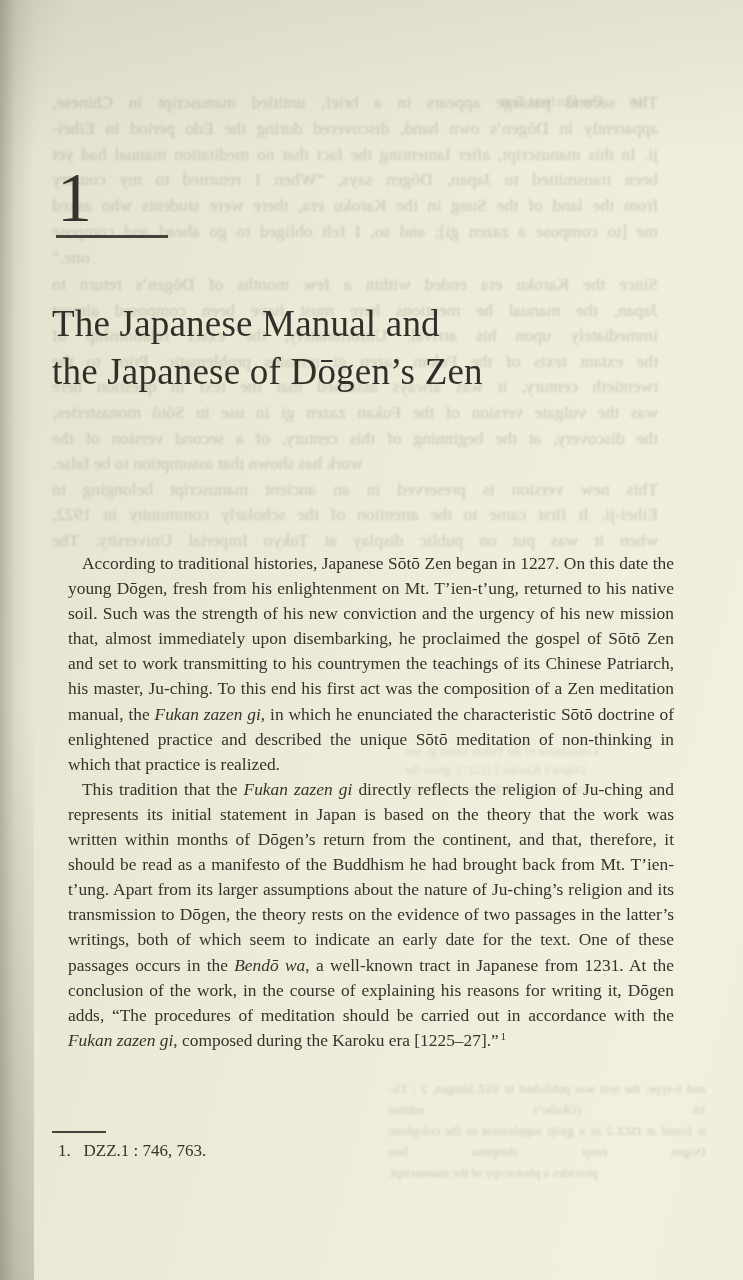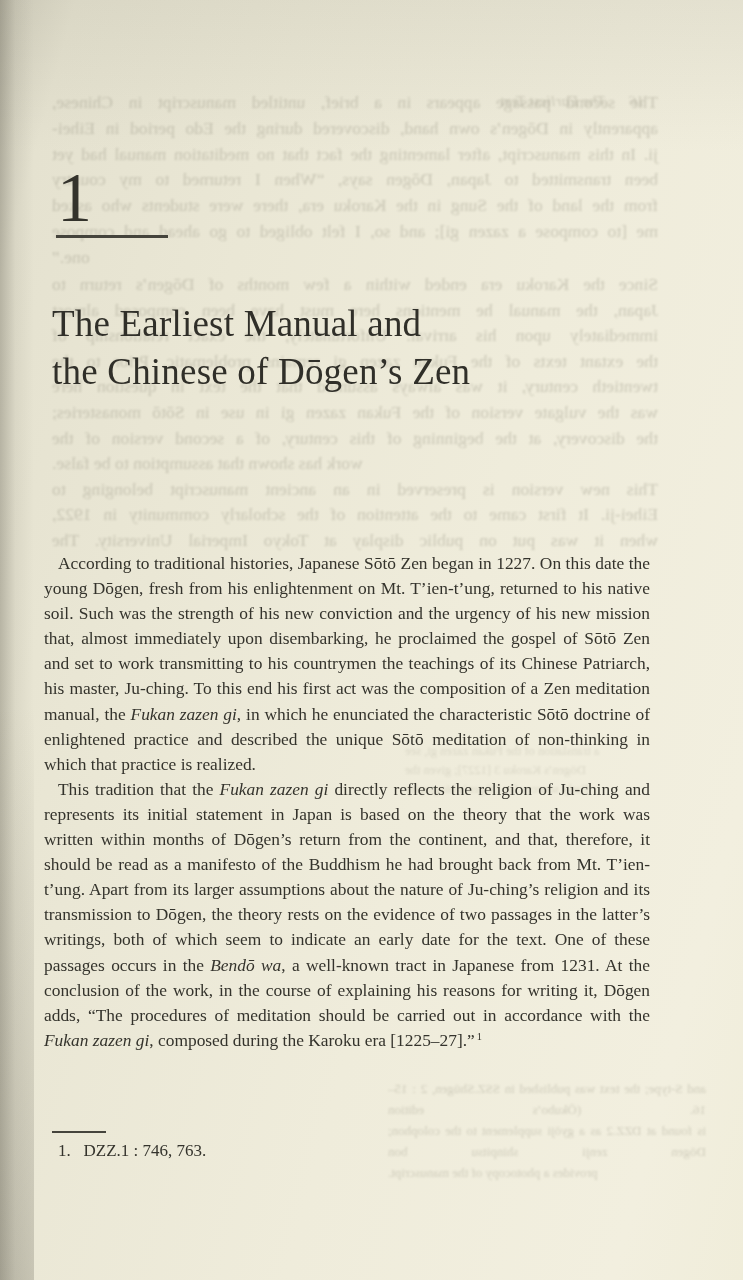--- a/index.html
+++ b/index.html
@@ -37,21 +37,21 @@
     position:absolute;left:56px;top:235px;width:112px;height:3px;
     background:var(--rule,#45443c);
   }
   .chapter-title{
     position:absolute;left:52px;top:300px;margin:0;
     font-size:37px;line-height:48px;font-weight:400;
     color:var(--ink-dark,#302f29);letter-spacing:.2px;
   }
   .chapter-title .tl{display:block;}
   .body-text{
-    position:absolute;left:44px;top:551px;width:606px;
+    position:absolute;left:68px;top:551px;width:606px;
     font-size:17.4px;line-height:25.1px;color:var(--ink,#34332c);
     text-align:justify;
   }
   .body-text p{margin:0;text-indent:14px;}
   .body-text sup{font-size:10.5px;line-height:0;vertical-align:6px;margin-left:2px;}
   .footnote-rule{
     position:absolute;left:52px;top:1131px;width:54px;height:2px;
     background:var(--rule,#45443c);
   }
   .footnote{
@@ -105,22 +105,22 @@
   <div class="bleed" id="bleed-foot">
       <div class="ln">and S-type; the text was published in SSZ.Shūgen, 2 : 15–16. (Ōkubo’s edition</div>
       <div class="ln">is found at DZZ.2 as a gyōji supplement to the colophon; Dōgen zenji shinpitsu bon</div>
       <div class="ln end">provides a photocopy of the manuscript.</div>
     </div>
 
   <div class="chapter-number">1</div>
   <div class="chapter-rule"></div>
 
   <h1 class="chapter-title">
-    <span class="tl">The Earliest Manual and</span>
-    <span class="tl">the Chinese of Dōgen’s Zen</span>
+    <span class="tl">The Japanese Manual and</span>
+    <span class="tl">the Japanese of Dōgen’s Zen</span>
   </h1>
 
   <div class="body-text">
       <p><span>According to traditional histories, Japanese Sōtō Zen began in 1227. On this date the young Dōgen, fresh from his enlightenment on Mt. T’ien-t’ung, returned to his native soil. Such was the strength of his new conviction and the urgency of his new mission that, almost immediately upon disembarking, he proclaimed the gospel of Sōtō Zen and set to work transmitting to his countrymen the teachings of its Chinese Patriarch, his master, Ju-ching. To this end his first act was the composition of a Zen meditation manual, the </span><i>Fukan zazen gi</i><span>, in which he enunciated the characteristic Sōtō doctrine of enlightened practice and described the unique Sōtō meditation of non-thinking in which that practice is realized.</span></p>
       <p><span>This tradition that the </span><i>Fukan zazen gi</i><span> directly reflects the religion of Ju-ching and represents its initial statement in Japan is based on the theory that the work was written within months of Dōgen’s return from the continent, and that, therefore, it should be read as a manifesto of the Buddhism he had brought back from Mt. T’ien-t’ung. Apart from its larger assumptions about the nature of Ju-ching’s religion and its transmission to Dōgen, the theory rests on the evidence of two passages in the latter’s writings, both of which seem to indicate an early date for the text. One of these passages occurs in the </span><i>Bendō wa</i><span>, a well-known tract in Japanese from 1231. At the conclusion of the work, in the course of explaining his reasons for writing it, Dōgen adds, “The procedures of meditation should be carried out in accordance with the </span><i>Fukan zazen gi</i><span>, composed during the Karoku era [1225–27].”</span><sup>1</sup></p>
     </div>
 
   <div class="footnote-rule"></div>
   <div class="footnote">1.   DZZ.1 : 746, 763.</div>
 

